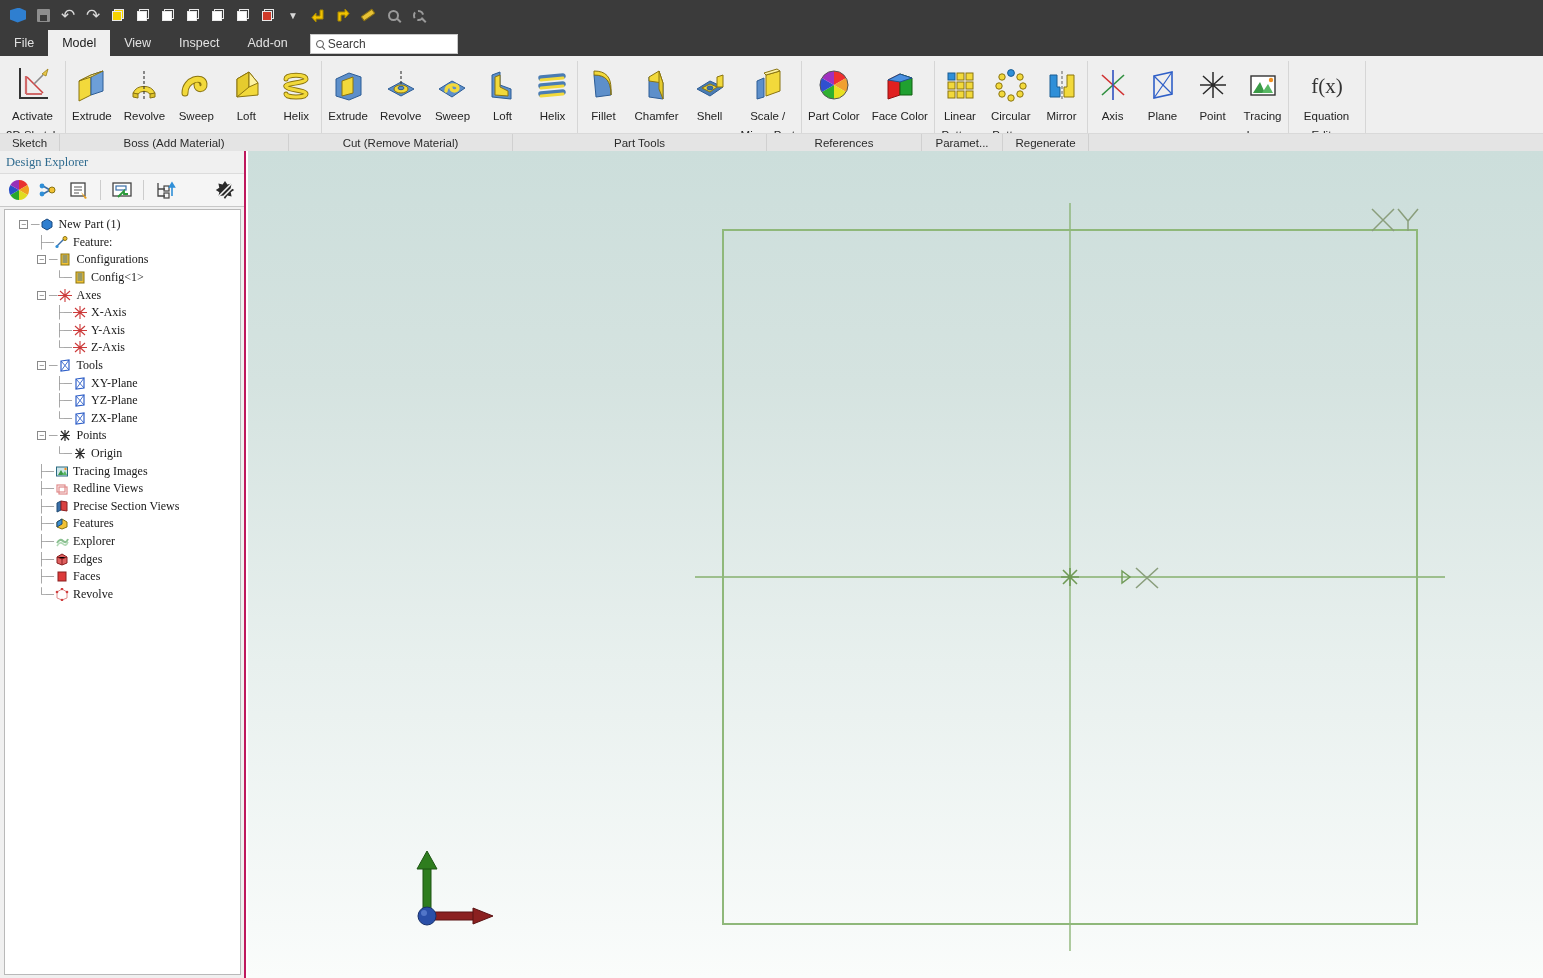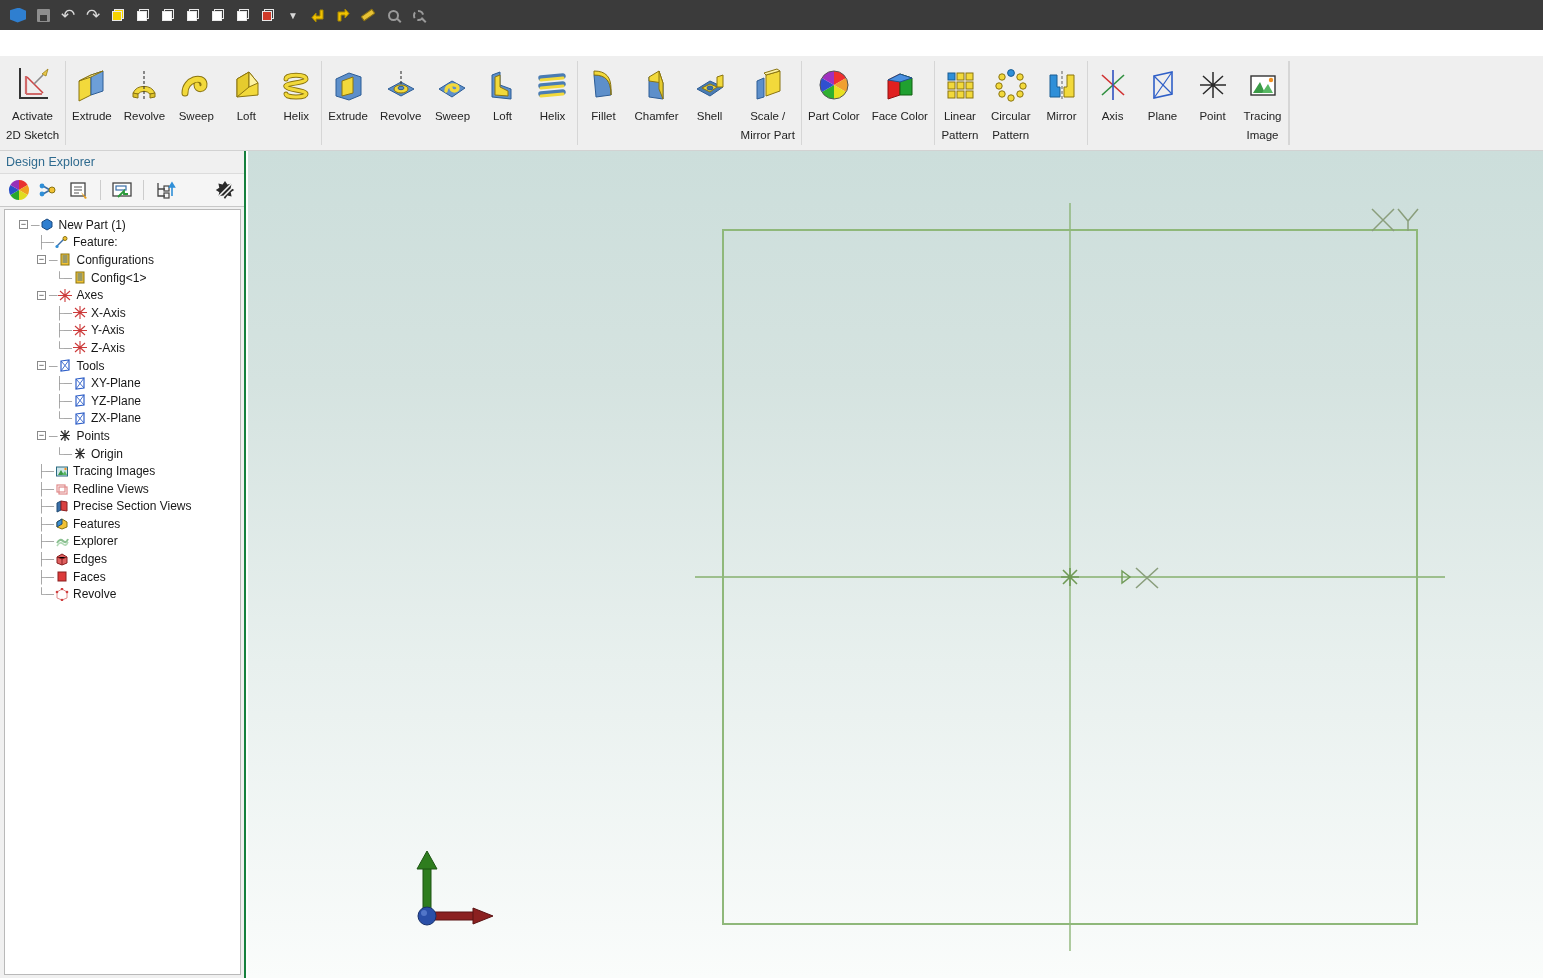--- a/index.html
+++ b/index.html
@@ -113,21 +113,21 @@
     display: flex; background: #e4e4e4; border-top: 1px solid #d9d9d9;
   }
   .foot-cell {
     font-size: 11.5px; color: #2b2b2b; display: flex; align-items: center;
     justify-content: center; border-right: 1px solid #d0d0d0; height: 18px;
   }
 
   
   .explorer {
     position: absolute; left: 0; top: 151px; width: 246px; height: 827px;
-    background: #f0f0f0; border-right: 2px solid #15803d;
+    background: #f0f0f0; border-right: 2px solid #be185d; font-family: Liberation Serif, serif;
   }
   .exp-title {
     height: 22px; display: flex; align-items: center; padding-left: 6px;
     font-size: 12.5px; color: #2f6b8f; background: #f0f0f0;
   }
   .exp-toolbar {
     height: 34px; display: flex; align-items: center; gap: 4px;
     padding: 0 6px; background: #f5f5f5; border-top: 1px solid #dcdcdc;
     border-bottom: 1px solid #c8c8c8;
   }
@@ -239,20 +239,31 @@
         </div>
       <div class="tb-btn">
           <div class="magn"></div>
         </div>
       <div class="tb-btn">
           <div class="magn" style="border-style:dashed"></div>
         </div>
     </div>
   </div>
 
+  <div class="tabbar">
+    <div class="tab">File</div>
+    <div class="tab active">Model</div>
+    <div class="tab">View</div>
+    <div class="tab">Inspect</div>
+    <div class="tab">Add-on</div>
+    <div class="searchbox">
+      <span class="mg"></span>
+      <span>Search</span>
+    </div>
+  </div>
 
   <div class="ribbon">
 
     <div class="rgroup">
       <div class="ritem" style="min-width:60px">
         <div class="ic">
           <svg width="42" height="42" viewBox="0 0 42 42">
             <path d="M8 4 L8 34 L36 34" stroke="#333" stroke-width="2" fill="none"></path>
             <path d="M14 30 L14 12 M14 30 L30 30" stroke="#d06a6a" stroke-width="2.2" fill="none"></path>
             <path d="M15 13 L31 29" stroke="#cc4444" stroke-width="1.6"></path>
@@ -546,24 +557,45 @@
             <path d="M18 26 L24 17 L29 26 Z" fill="#58b864"></path>
             <circle cx="27" cy="13" r="2.2" fill="#f09020"></circle>
           </svg>
         </div>
         <div class="lbl">Tracing
 Image</div>
       </div>
     </div>
     <div class="rsep"></div>
 
+    <div class="rgroup">
+      <div class="ritem" style="min-width:76px">
+        <div class="ic">
+          <svg width="44" height="36" viewBox="0 0 44 36">
+            <text x="22" y="26" font-family="Liberation Serif, serif" font-size="21" fill="#333" text-anchor="middle">f(x)</text>
+          </svg>
+        </div>
+        <div class="lbl">Equation
+Editor</div>
+      </div>
+    </div>
     <div class="rsep"></div>
 
   </div>
 
+  <div class="ribbon-foot">
+    <div class="foot-cell" style="width:60px">Sketch</div>
+    <div class="foot-cell" style="width:229px">Boss (Add Material)</div>
+    <div class="foot-cell" style="width:224px">Cut (Remove Material)</div>
+    <div class="foot-cell" style="width:254px" style2="">Part Tools</div>
+    <div class="foot-cell" style="width:155px">References</div>
+    <div class="foot-cell" style="width:81px">Paramet...</div>
+    <div class="foot-cell" style="width:86px">Regenerate</div>
+    <div class="foot-cell" style="flex:1;border-right:none"></div>
+  </div>
 
   <div class="explorer">
     <div class="exp-title">Design Explorer</div>
     <div class="exp-toolbar">
       <div class="tbtn">
         <svg width="22" height="22" viewBox="0 0 22 22">
           <g transform="translate(11,11)">
             <path d="M0 0 L0 -10 A10 10 0 0 1 8.6 -5 Z" fill="#e83030"></path>
             <path d="M0 0 L8.6 -5 A10 10 0 0 1 8.6 5 Z" fill="#f0a020"></path>
             <path d="M0 0 L8.6 5 A10 10 0 0 1 0 10 Z" fill="#e0dc20"></path>

